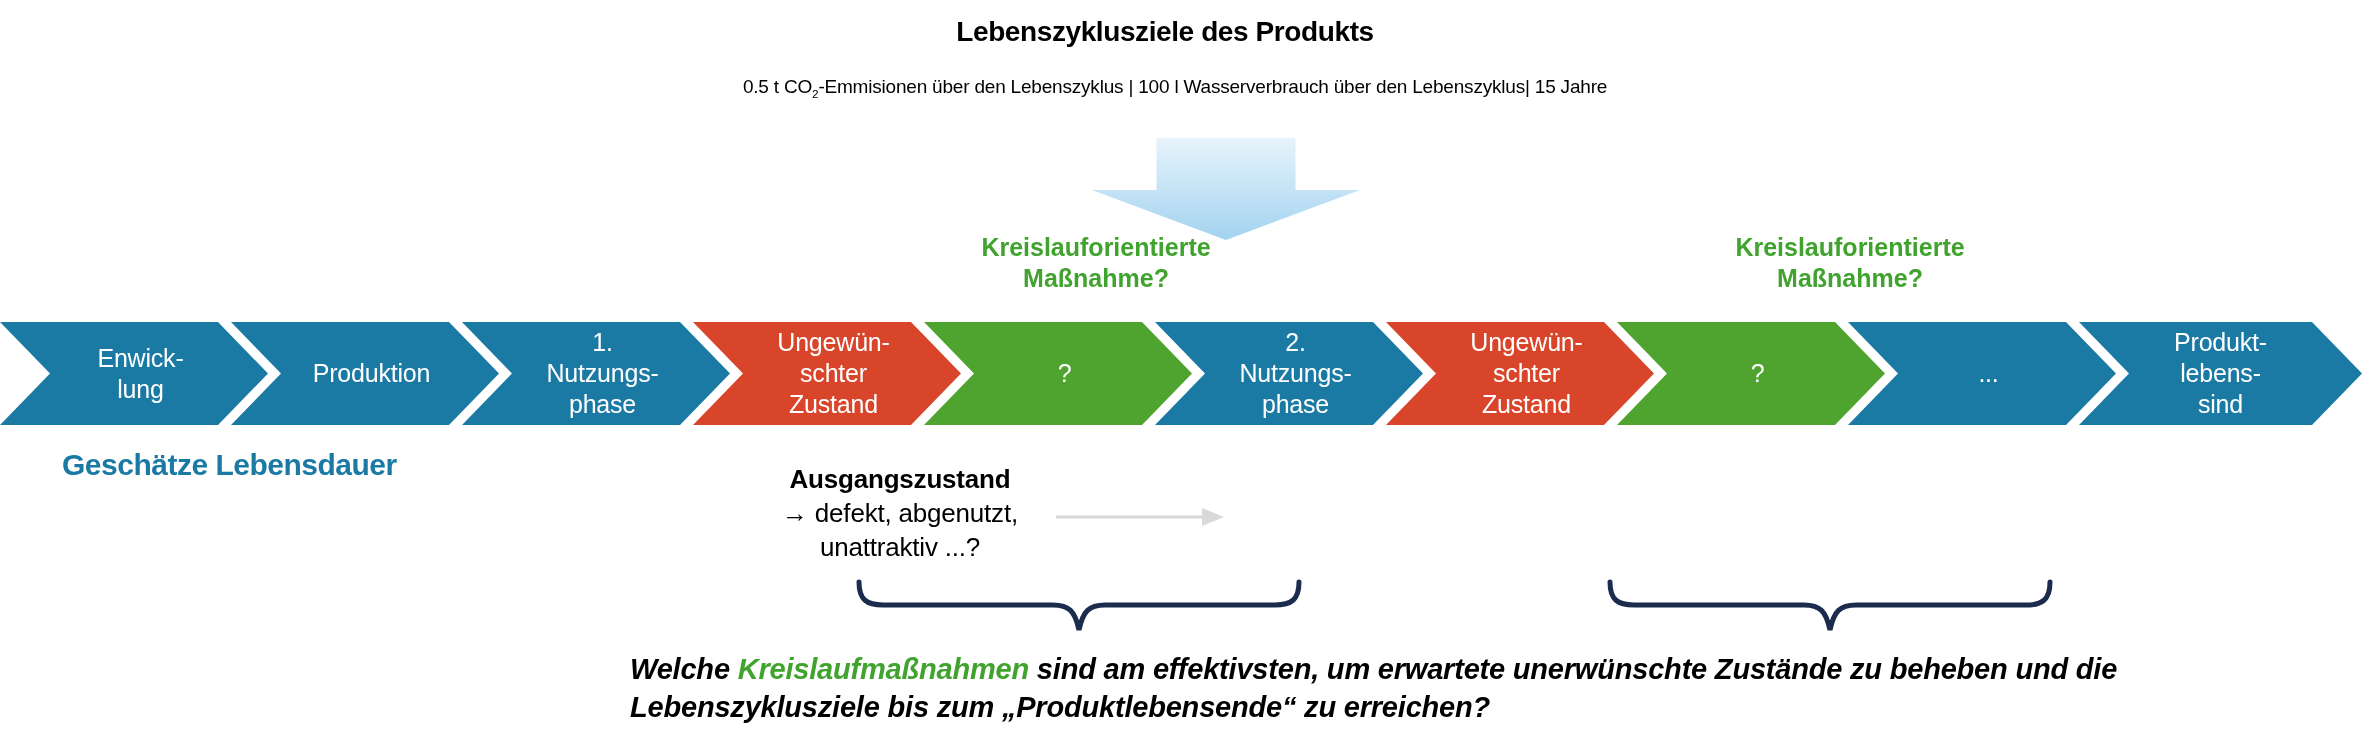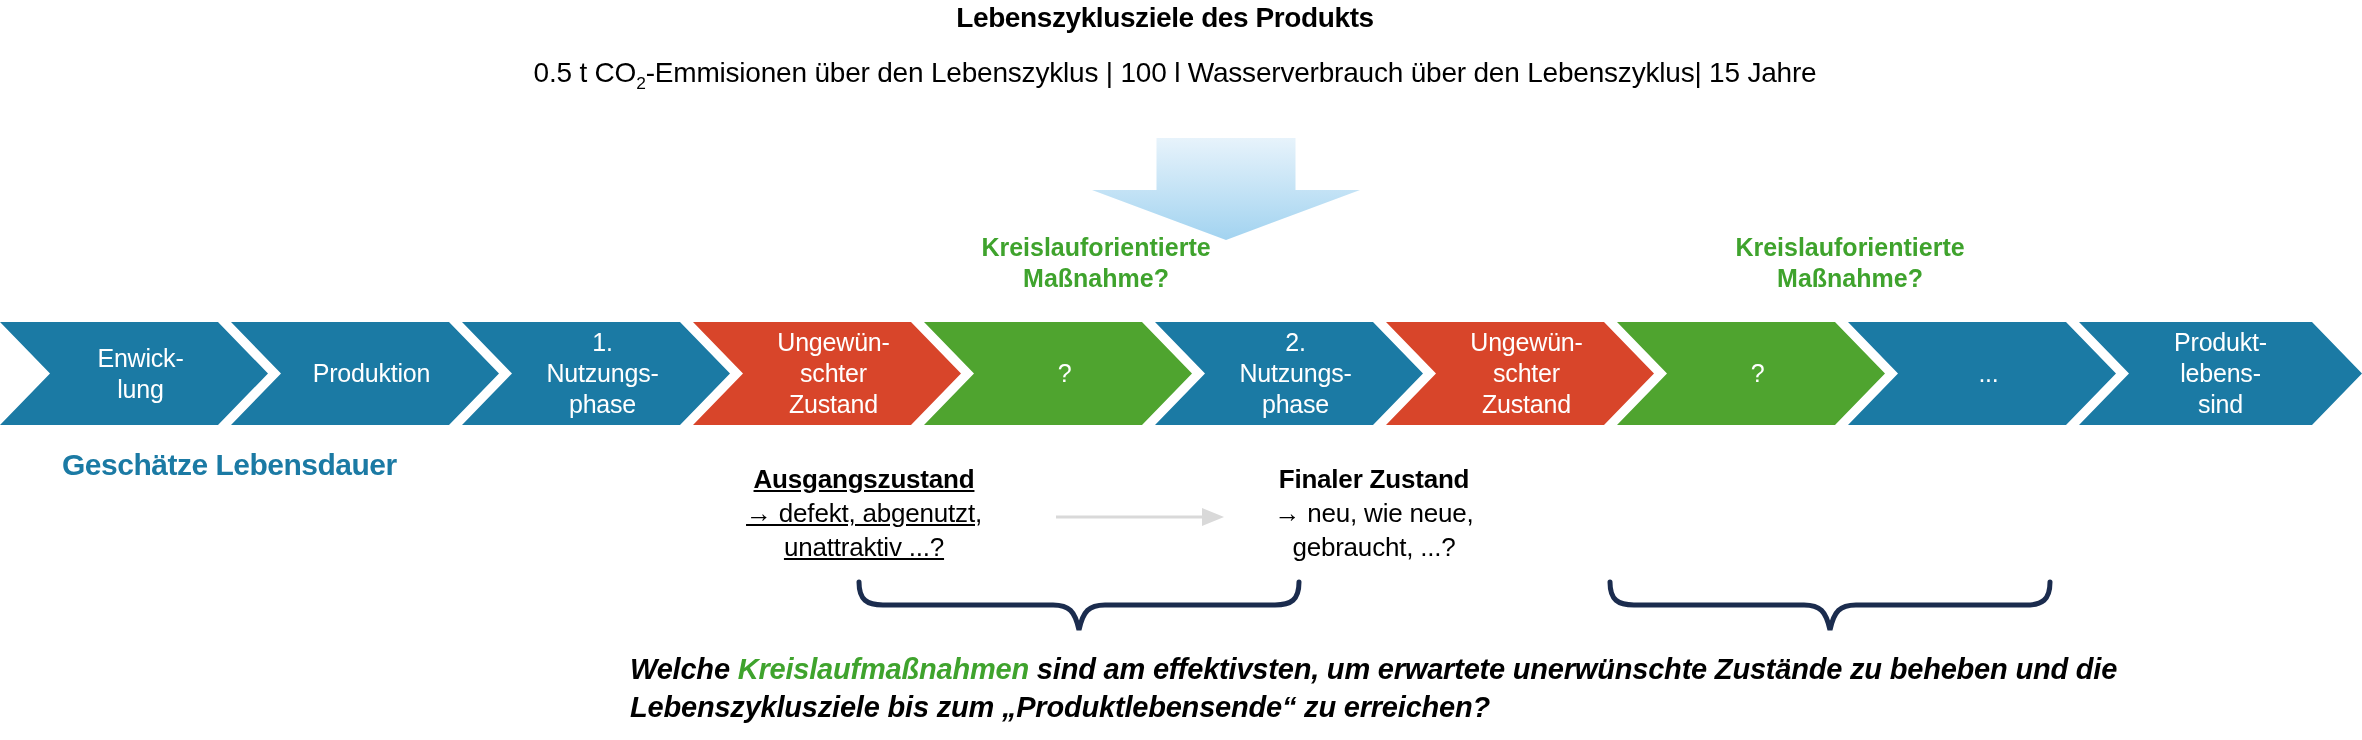--- a/index.html
+++ b/index.html
@@ -2,22 +2,22 @@
 <html style="--c-blue: #1B7AA4; --c-red: #D8452A; --c-green: #4FA42F; --c-green_text: #3FA32D; --c-navy: #1B2C4E; --c-arrow_light: #E7F3FB; --c-arrow_deep: #A2D3F0; --c-gray_arrow: #D9D9D9;"><head>
 <meta charset="utf-8">
 <style>
   html,body{margin:0;padding:0;background:#fff;}
   .canvas{
     position:relative;width:2362px;height:740px;overflow:hidden;background:#fff;
     font-family:"Liberation Sans","DejaVu Sans",sans-serif;color:#000;
   }
   
   .hdr{position:absolute;left:0;top:0;width:2330px;text-align:center;}
-  .hdr-title{font-size:28px;font-weight:bold;letter-spacing:-0.4px;padding-top:2px;}
-  .hdr-sub{margin-top:20px;font-size:28px;line-height:38px;letter-spacing:-0.2px;margin-left:20px;}
+  .hdr-title{font-size:28px;font-weight:bold;letter-spacing:-0.4px;padding-top:16px;}
+  .hdr-sub{margin-top:20px;font-size:19px;line-height:38px;letter-spacing:-0.2px;margin-left:20px;}
   .hdr-sub sub{font-size:0.62em;}
   
   .big-arrow{position:absolute;left:1092px;top:138px;width:268px;height:102px;}
   
   .measure{
     position:absolute;top:232px;width:340px;text-align:center;
     font-size:25px;line-height:31px;font-weight:bold;
     color:var(--c-green_text);
   }
   .measure-left{left:926px;}
@@ -39,21 +39,21 @@
     white-space:pre-line;letter-spacing:-0.2px;
   }
   
   .lifetime{
     position:absolute;left:62px;top:448px;
     font-size:30px;font-weight:bold;letter-spacing:-0.5px;color:var(--c-blue);
   }
   
   .state{position:absolute;top:462px;width:310px;text-align:center;font-size:26px;line-height:34px;letter-spacing:-0.2px;}
   .state-title{font-weight:bold;}
-  .state-initial{left:709px;text-decoration:underline;}
+  .state-initial{left:745px;}
   .state-final{left:1219px;}
   .gray-arrow{position:absolute;left:1056px;top:504px;width:170px;height:26px;}
   
   .brace{position:absolute;top:578px;width:448px;height:58px;}
   .brace-1{left:855px;}
   .brace-2{left:1606px;}
   .brace path{stroke:var(--c-navy);stroke-width:5;fill:none;stroke-linecap:round;}
   
   .question{
     position:absolute;left:630px;top:650px;width:1520px;text-align:left;
@@ -139,24 +139,20 @@
     <div class="state-desc">→ defekt, abgenutzt, unattraktiv ...?</div>
   </div>
 
   <div class="gray-arrow">
     <svg width="170" height="26" viewBox="0 0 170 26" aria-hidden="true">
       <line x1="0" y1="13" x2="146" y2="13" style="stroke:var(--c-gray_arrow)" stroke-width="3"></line>
       <path d="M146,4 L168,13 L146,22 Z" style="fill:var(--c-gray_arrow)"></path>
     </svg>
   </div>
 
-  <div class="state state-final">
-    <div class="state-title">Finaler Zustand</div>
-    <div class="state-desc">→ neu, wie neue, gebraucht, ...?</div>
-  </div>
 
   <svg class="brace brace-1" viewBox="0 0 448 58" aria-hidden="true">
     <path d="M4,4 C4,22 12,27 28,27 L198,27 C214,27 220,33 224,52 C228,33 234,27 250,27 L420,27 C436,27 444,22 444,4"></path>
   </svg>
   <svg class="brace brace-2" viewBox="0 0 448 58" aria-hidden="true">
     <path d="M4,4 C4,22 12,27 28,27 L198,27 C214,27 220,33 224,52 C228,33 234,27 250,27 L420,27 C436,27 444,22 444,4"></path>
   </svg>
 
   <div class="question">
     <span>Welche </span><span class="q-green">Kreislaufmaßnahmen</span><span> sind am effektivsten, um erwartete unerwünschte Zustände zu beheben und die Lebenszyklusziele bis zum „Produktlebensende“ zu erreichen?</span>

